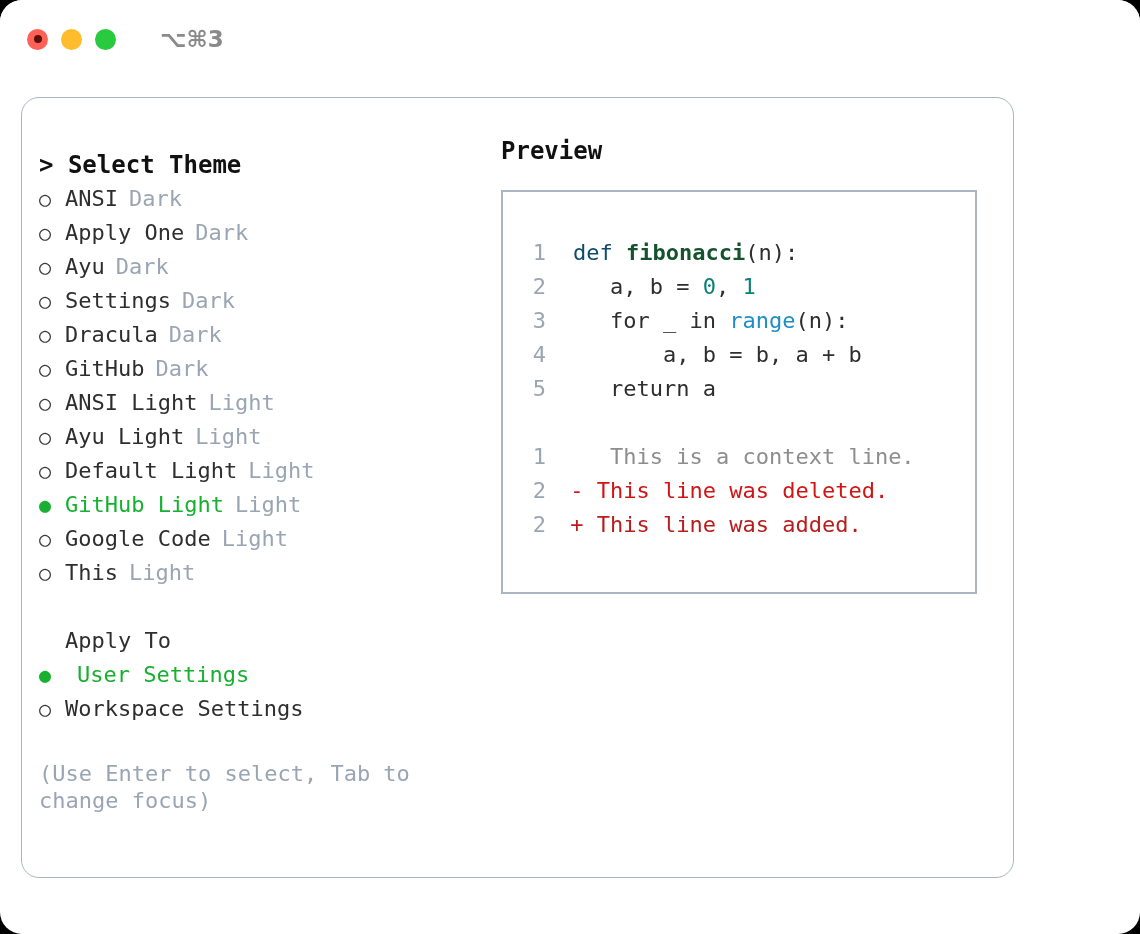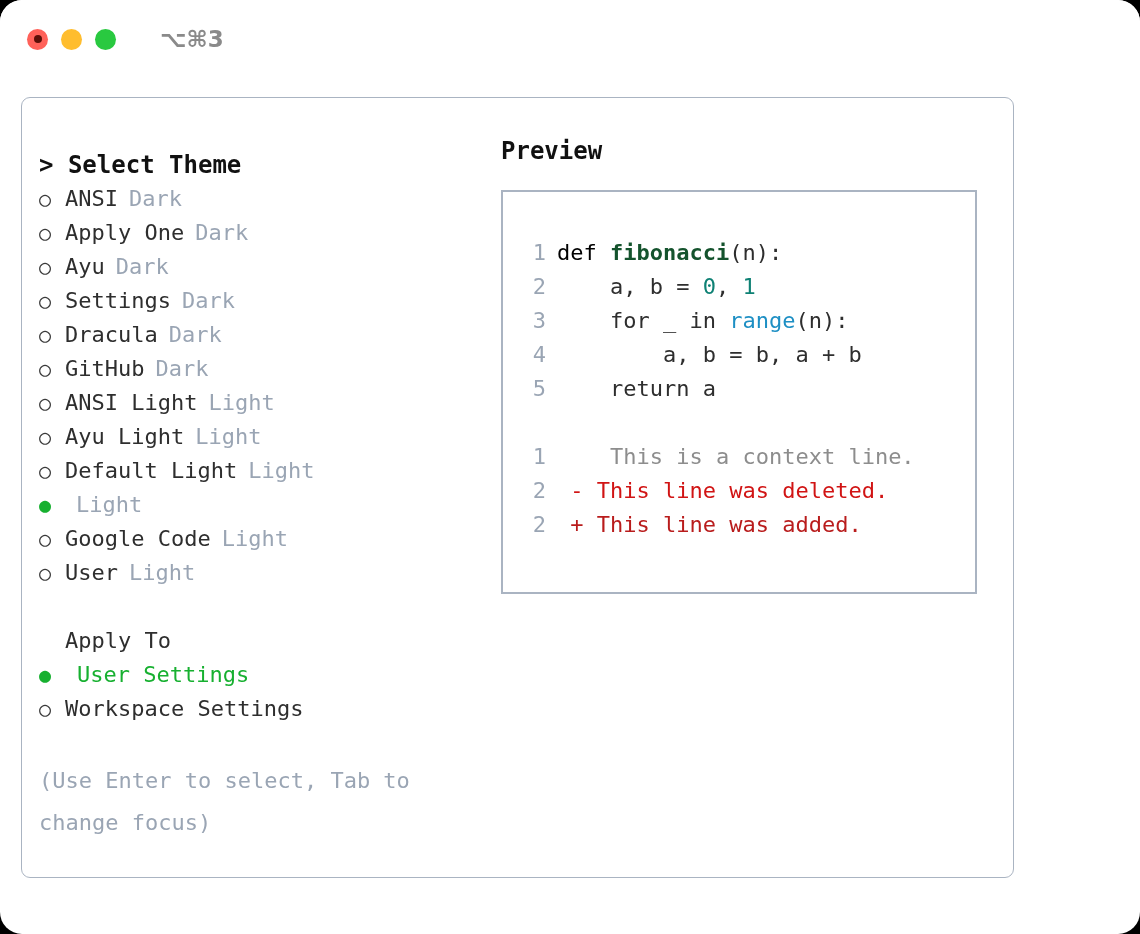--- a/index.html
+++ b/index.html
@@ -67,21 +67,21 @@
   }
 
   
   .panel {
     position: absolute;
     left: 21px;
     top: 97px;
     width: 993px;
     height: 781px;
     border: 1.5px solid #aab4c2;
-    border-radius: 9px;
+    border-radius: 18px;
     background: #ffffff;
   }
 
   .columns {
     position: absolute;
     left: 0; top: 0;
     width: 100%; height: 100%;
   }
 
   
@@ -138,21 +138,21 @@
     line-height: 34px;
     font-size: 22px;
     white-space: pre;
   }
   .apply-row .apply-name { color: #2e2e2e; }
   .apply-row.selected .apply-name { color: #17b030; margin-left: 12px; }
 
   .hint {
     margin-top: 34px;
     font-size: 22px;
-    line-height: 42px;
+    line-height: 27px;
     color: #9aa5b4;
     width: 410px;
   }
 
   
   .right-col {
     position: absolute;
     left: 479px;
     top: 36px;
     width: 500px;
@@ -183,21 +183,21 @@
   }
   .ln {
     width: 26px;
     flex: 0 0 26px;
     text-align: right;
     color: #9aa5b4;
     margin-right: 11px;
   }
   .code-text { color: #2e2e2e; }
 
-  .tok-def   { color: #000000; }
+  .tok-def   { color: #0c4a6e; margin-left: 16px; }
   .tok-fn    { color: #14532d; font-weight: bold; }
   .tok-num   { color: #0e8174; }
   .tok-call  { color: #1d8fc4; }
   .tok-plain { color: #2e2e2e; }
 
   .gap-lines { height: 34px; }
 
   .diff-ctx { color: #8d8d8d; }
   .diff-del { color: #d11414; }
   .diff-add { color: #b91c1c; }
@@ -226,23 +226,23 @@
         <div id="theme-list">
             <div class="theme-row"><span class="bullet">○</span><span class="theme-name">ANSI</span><span class="theme-tag">Dark</span></div>
             <div class="theme-row"><span class="bullet">○</span><span class="theme-name">Apply One</span><span class="theme-tag">Dark</span></div>
             <div class="theme-row"><span class="bullet">○</span><span class="theme-name">Ayu</span><span class="theme-tag">Dark</span></div>
             <div class="theme-row"><span class="bullet">○</span><span class="theme-name">Settings</span><span class="theme-tag">Dark</span></div>
             <div class="theme-row"><span class="bullet">○</span><span class="theme-name">Dracula</span><span class="theme-tag">Dark</span></div>
             <div class="theme-row"><span class="bullet">○</span><span class="theme-name">GitHub</span><span class="theme-tag">Dark</span></div>
             <div class="theme-row"><span class="bullet">○</span><span class="theme-name">ANSI Light</span><span class="theme-tag">Light</span></div>
             <div class="theme-row"><span class="bullet">○</span><span class="theme-name">Ayu Light</span><span class="theme-tag">Light</span></div>
             <div class="theme-row"><span class="bullet">○</span><span class="theme-name">Default Light</span><span class="theme-tag">Light</span></div>
-            <div class="theme-row selected"><span class="bullet sel">●</span><span class="theme-tag">Light</span></div>
+            <div class="theme-row selected"><span class="bullet sel">●</span><span class="theme-name">GitHub Light</span><span class="theme-tag">Light</span></div>
             <div class="theme-row"><span class="bullet">○</span><span class="theme-name">Google Code</span><span class="theme-tag">Light</span></div>
-            <div class="theme-row"><span class="bullet">○</span><span class="theme-name">User</span><span class="theme-tag">Light</span></div>
+            <div class="theme-row"><span class="bullet">○</span><span class="theme-name">This</span><span class="theme-tag">Light</span></div>
           </div>
 
         <div class="spacer-block"></div>
 
         <div class="section-label">Apply To</div>
 
         <div id="apply-list">
             <div class="apply-row selected"><span class="bullet sel">●</span><span class="apply-name">User Settings</span></div>
             <div class="apply-row"><span class="bullet">○</span><span class="apply-name">Workspace Settings</span></div>
           </div>

